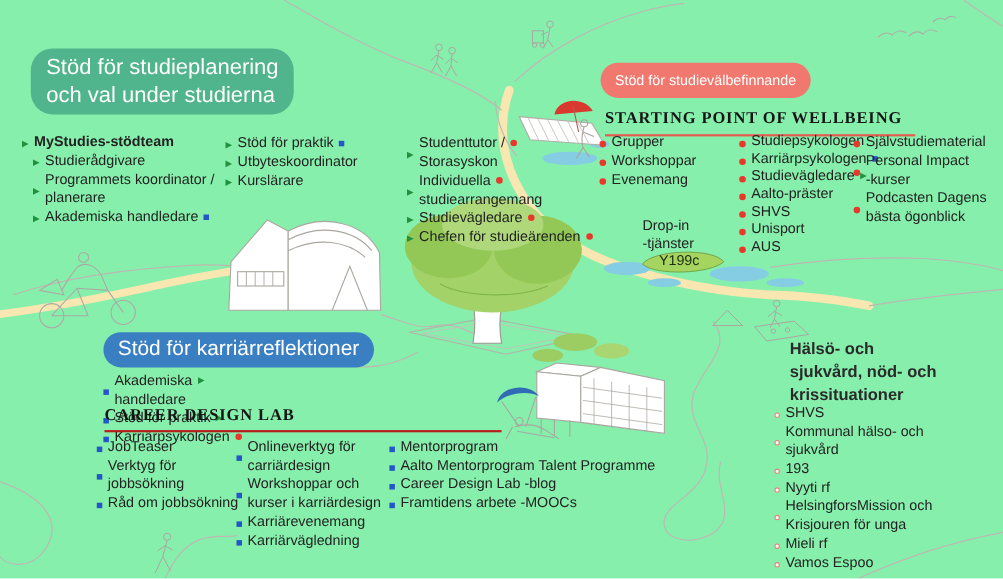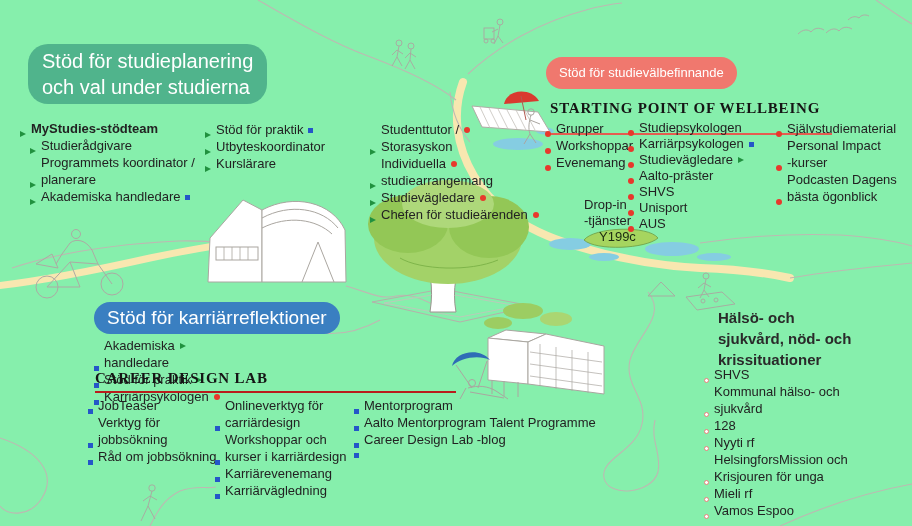--- a/index.html
+++ b/index.html
@@ -11,35 +11,35 @@
   html,body{background:#fff}
   .canvas{position:relative;width:912px;height:526px;overflow:hidden;background:#86efac;
           font-family:"Liberation Sans",sans-serif;color:var(--ink)}
   .bg{position:absolute;left:0;top:0;z-index:0}
   .abs{position:absolute;z-index:2}
   .hdr{display:inline-block;color:#fff;font-weight:400}
   .hdr-green{background:var(--green);font-size:20px;line-height:26px;padding:4px 14px;border-radius:20px}
   .hdr-red{background:var(--red);font-size:13px;line-height:24px;padding:4px 13px;border-radius:17px}
   .hdr-blue{background:var(--blue);font-size:19px;line-height:24px;padding:4px 13px;border-radius:17px}
   .list{font-size:13px;line-height:17px}
-  .li{display:flex;align-items:flex-end}
+  .li{display:flex;align-items:center}
   .li.bold{font-weight:bold}
   .li.indent{margin-left:10px}
   .li > .blt{flex:none;margin-top:5px;margin-right:5px}
   .blt{display:inline-block}
   .blt-arrow{width:0;height:0;border-left:6px solid var(--gbul);
              border-top:3.5px solid transparent;border-bottom:3.5px solid transparent}
   .blt-square{width:5px;height:5px;background:var(--bbul)}
   .blt-dot{width:6px;height:6px;border-radius:50%;background:var(--rbul)}
   .blt-circle{width:5px;height:5px;border-radius:50%;border:1.5px solid var(--pbul);background:#fff}
   .txt{white-space:nowrap}
   .txt .blt{margin-left:5px;margin-top:0;vertical-align:1px}
   .serif-head{font-family:"Liberation Serif","DejaVu Serif",serif;font-weight:bold;
               font-size:15px;letter-spacing:0.8px;color:#151515;white-space:nowrap}
-  .under-red{border-bottom:2px solid #e45c50;padding-bottom:16px}
+  .under-red{border-bottom:2px solid #e45c50;padding-bottom:5px}
   .under-blue{border-bottom:2px solid #b91c1c;padding-bottom:4px}
   .health-title{font-weight:bold;font-size:15px;line-height:21px;color:#2a2a2a;white-space:nowrap}
   .small-label{font-size:13px;line-height:16px;white-space:nowrap}
   .island-label{font-size:13px;color:#1c2b12;white-space:nowrap}
 </style>
 </head>
 <body>
 
 <div class="canvas">
 
@@ -247,21 +247,21 @@
       </div>
       <div class="li">
         <span class="blt blt-dot"></span>
         <span class="txt">Workshoppar</span>
       </div>
       <div class="li">
         <span class="blt blt-dot"></span>
         <span class="txt">Evenemang</span>
       </div>
     </div>
-  <div class="abs list" style="left:628px;top:120px;line-height:16px">
+  <div class="abs list" style="left:672px;top:120px;line-height:16px">
       <div class="li">
         <span class="blt blt-dot"></span>
         <span class="txt">Studiepsykologen</span>
       </div>
       <div class="li">
         <span class="blt blt-dot"></span>
         <span class="txt">Karriärpsykologen<span class="blt blt-square"></span></span>
       </div>
       <div class="li">
         <span class="blt blt-dot"></span>
@@ -362,40 +362,41 @@
       <div class="li">
         <span class="blt blt-square"></span>
         <span class="txt">Aalto Mentorprogram Talent Programme</span>
       </div>
       <div class="li">
         <span class="blt blt-square"></span>
         <span class="txt">Career Design Lab -blog</span>
       </div>
       <div class="li">
         <span class="blt blt-square"></span>
+        <span class="txt">Framtidens arbete -MOOCs</span>
       </div>
     </div>
 
   <div class="abs health-title" style="left:718px;top:307px">
     <span>Hälsö- och</span><br>
     <span>sjukvård, nöd- och</span><br>
     <span>krissituationer</span>
   </div>
   <div class="abs list" style="left:704px;top:366px">
       <div class="li">
         <span class="blt blt-circle"></span>
         <span class="txt">SHVS</span>
       </div>
       <div class="li">
         <span class="blt blt-circle"></span>
         <span class="txt">Kommunal hälso- och<br>sjukvård</span>
       </div>
       <div class="li">
         <span class="blt blt-circle"></span>
-        <span class="txt">128</span>
+        <span class="txt">193</span>
       </div>
       <div class="li">
         <span class="blt blt-circle"></span>
         <span class="txt">Nyyti rf</span>
       </div>
       <div class="li">
         <span class="blt blt-circle"></span>
         <span class="txt">HelsingforsMission och<br>Krisjouren för unga</span>
       </div>
       <div class="li">

